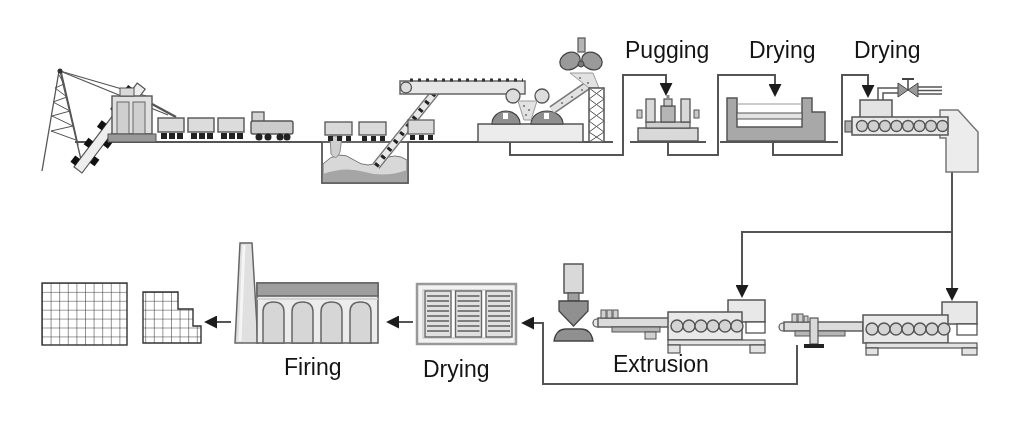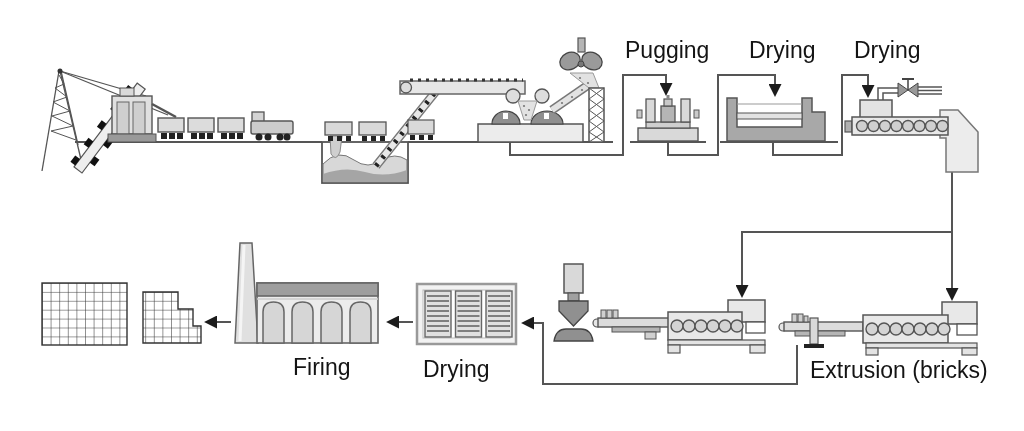--- a/index.html
+++ b/index.html
@@ -341,17 +341,17 @@
     <rect x="42" y="283" width="85" height="62" fill="#ffffff"></rect>
     <rect x="42" y="283" width="85" height="62" fill="url(#grid)" stroke="#333" stroke-width="1.4"></rect>
     <path d="M143,292 H178 V309 H193 V326 H201 V343 H143 Z" fill="#ffffff"></path>
     <path d="M143,292 H178 V309 H193 V326 H201 V343 H143 Z" fill="url(#grid)" stroke="#333" stroke-width="1.4"></path>
   </g>
 </svg>
 
 <div class="lbl" style="left:625px;top:38px">Pugging</div>
 <div class="lbl" style="left:749px;top:38px">Drying</div>
 <div class="lbl" style="left:854px;top:38px">Drying</div>
-<div class="lbl" style="left:810px;top:358px">Extrusion (bricks)</div>
-<div class="lbl" style="left:293px;top:355px">Firing</div>
+<div class="lbl" style="left:613px;top:352px">Extrusion</div>
+<div class="lbl" style="left:284px;top:355px">Firing</div>
 <div class="lbl" style="left:423px;top:357px">Drying</div>
 
 </div>
 
 </body></html>

